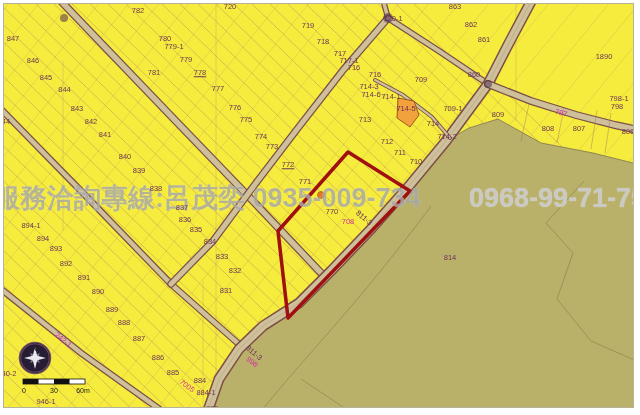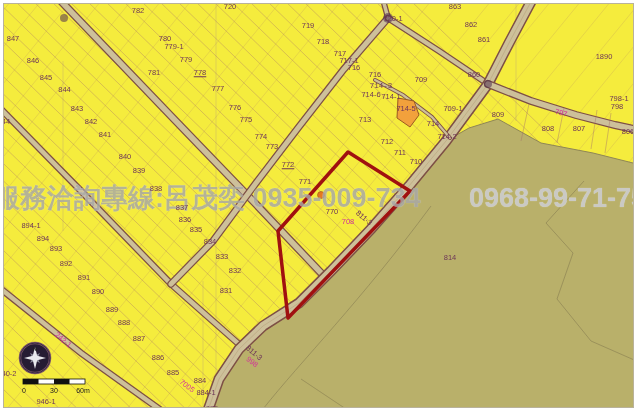--- a/index.html
+++ b/index.html
@@ -223,21 +223,21 @@
         <span class="plbl" style="left: 304px; top: 181px;">771</span>
         <span class="plbl" style="left: 331px; top: 211px;">770</span>
         <span class="plbl" style="left: 229px; top: 6px;">720</span>
         <span class="plbl" style="left: 307px; top: 25px;">719</span>
         <span class="plbl" style="left: 322px; top: 41px;">718</span>
         <span class="plbl" style="left: 339px; top: 53px;">717</span>
         <span class="plbl" style="left: 348px; top: 60px;">717-1</span>
         <span class="plbl" style="left: 353px; top: 67px;">716</span>
         <span class="plbl" style="left: 374px; top: 74px;">716</span>
         <span class="plbl" style="left: 392px; top: 18px;">720-1</span>
-        <span class="plbl" style="left: 380px; top: 86px; font-family: Liberation Mono, monospace;">714-3</span>
+        <span class="plbl" style="left: 368px; top: 86px;">714-3</span>
         <span class="plbl" style="left: 370px; top: 94px;">714-6</span>
         <span class="plbl" style="left: 390px; top: 96px;">714-1</span>
         <span class="plbl" style="left: 405px; top: 108px;">714-5</span>
         <span class="plbl" style="left: 364px; top: 119px;">713</span>
         <span class="plbl" style="left: 432px; top: 123px;">714</span>
         <span class="plbl" style="left: 446px; top: 136px;">714-2</span>
         <span class="plbl" style="left: 386px; top: 141px;">712</span>
         <span class="plbl" style="left: 399px; top: 152px;">711</span>
         <span class="plbl" style="left: 415px; top: 161px;">710</span>
         <span class="plbl" style="left: 420px; top: 79px;">709</span>

